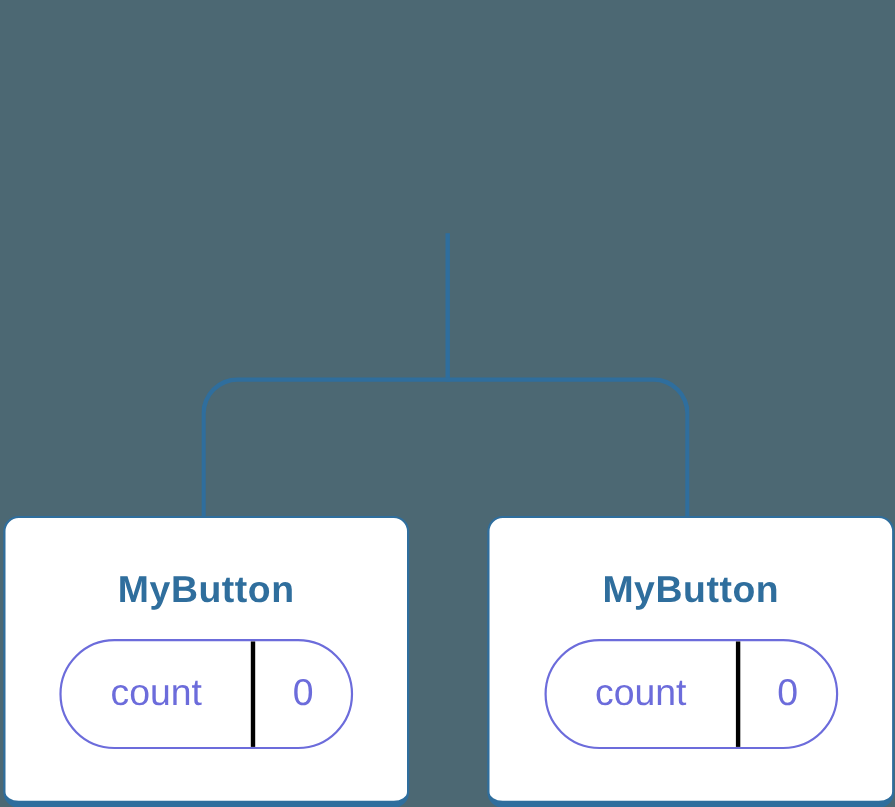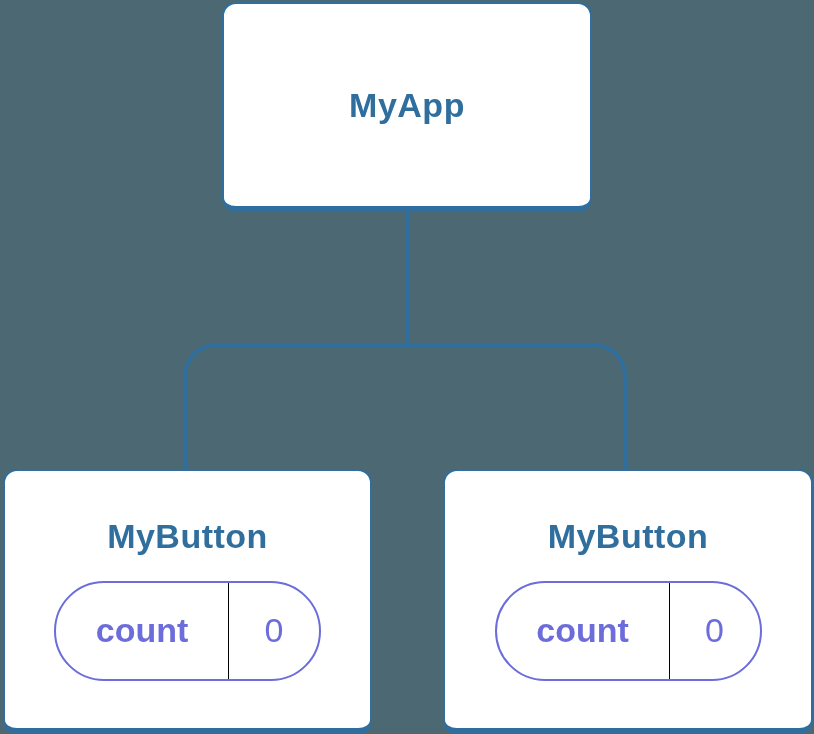--- a/index.html
+++ b/index.html
@@ -66,49 +66,46 @@
     box-sizing: border-box;
     width: 267px; height: 100px;
     border: 2px solid #6c6cdb;
     border-radius: 50px;
     display: flex;
     align-items: stretch;
     overflow: hidden;
   }
   .state-name {
     width: 172px;
-    border-right: 1px solid #000000;
+    border-right: 4px solid #000000;
     display: flex;
     align-items: center;
     justify-content: center;
     color: #6c6cdb;
     font-size: 34px;
-    font-weight: 700;
+    font-weight: 400;
   }
   .state-value {
     flex: 1;
     display: flex;
     align-items: center;
     justify-content: center;
     color: #6c6cdb;
     font-size: 34px;
     font-weight: 400;
   }
 </style>
 </head>
 <body>
 
 <div class="canvas">
 
   <div class="stem"></div>
   <div class="branch"></div>
 
-  <div class="card root">
-    <div class="node-label">MyApp</div>
-  </div>
 
   <div class="card child-left">
     <div class="node-label">MyButton</div>
     <div class="state-pill">
       <div class="state-name">count</div>
       <div class="state-value">0</div>
     </div>
   </div>
 
   <div class="card child-right">

